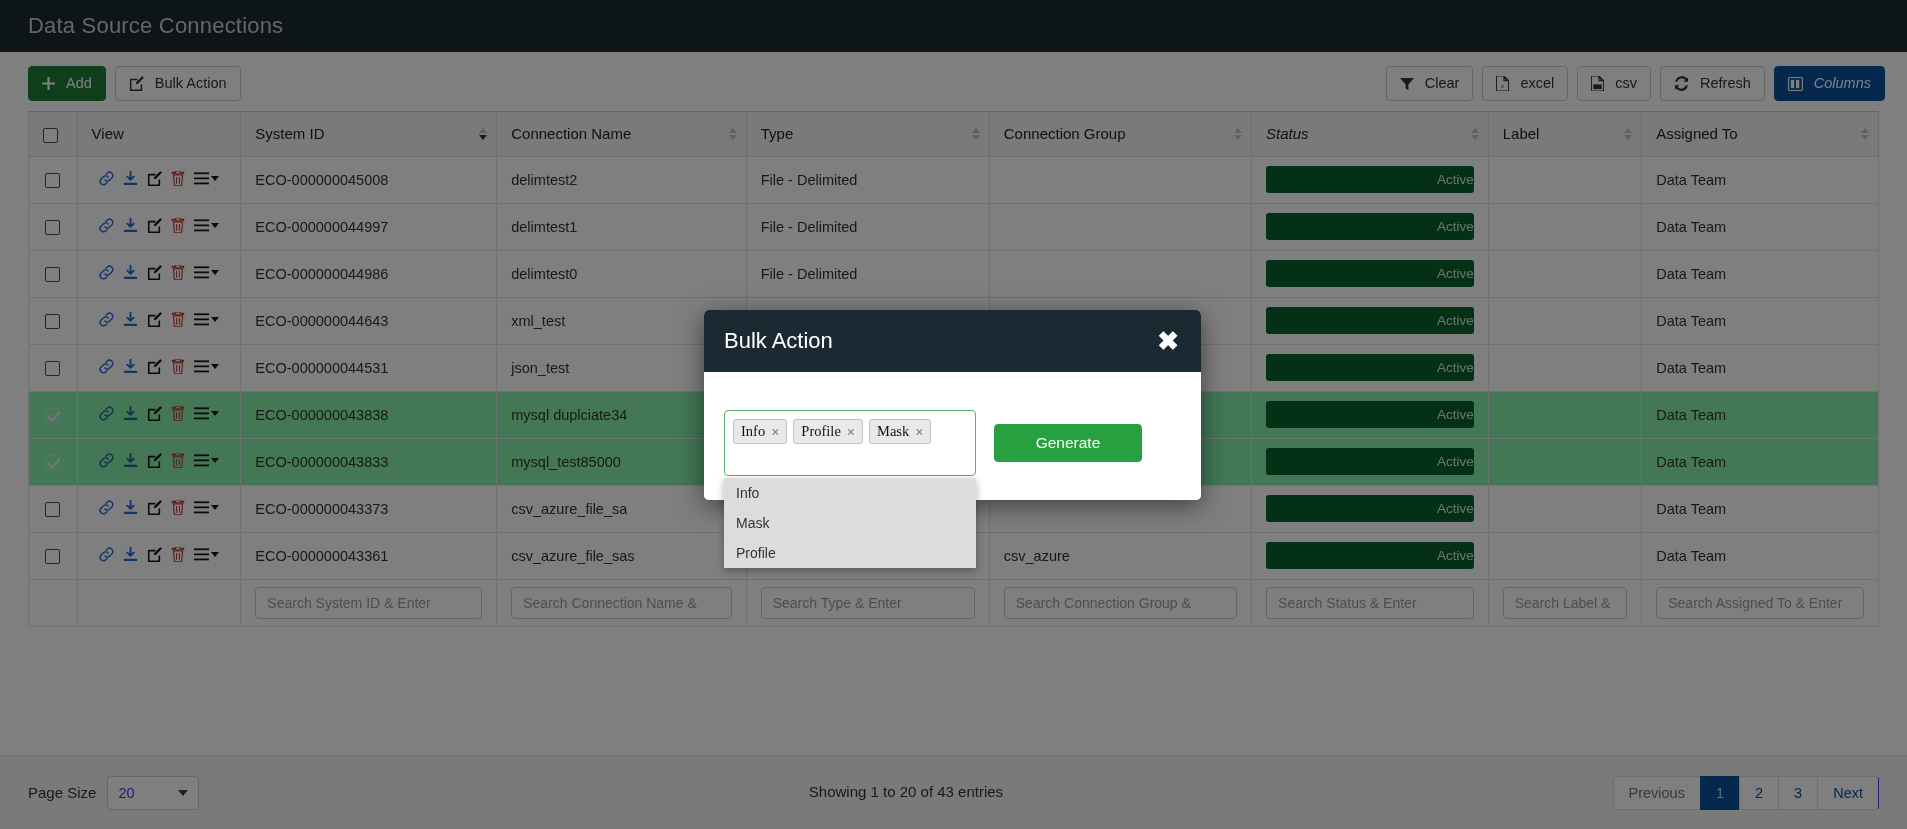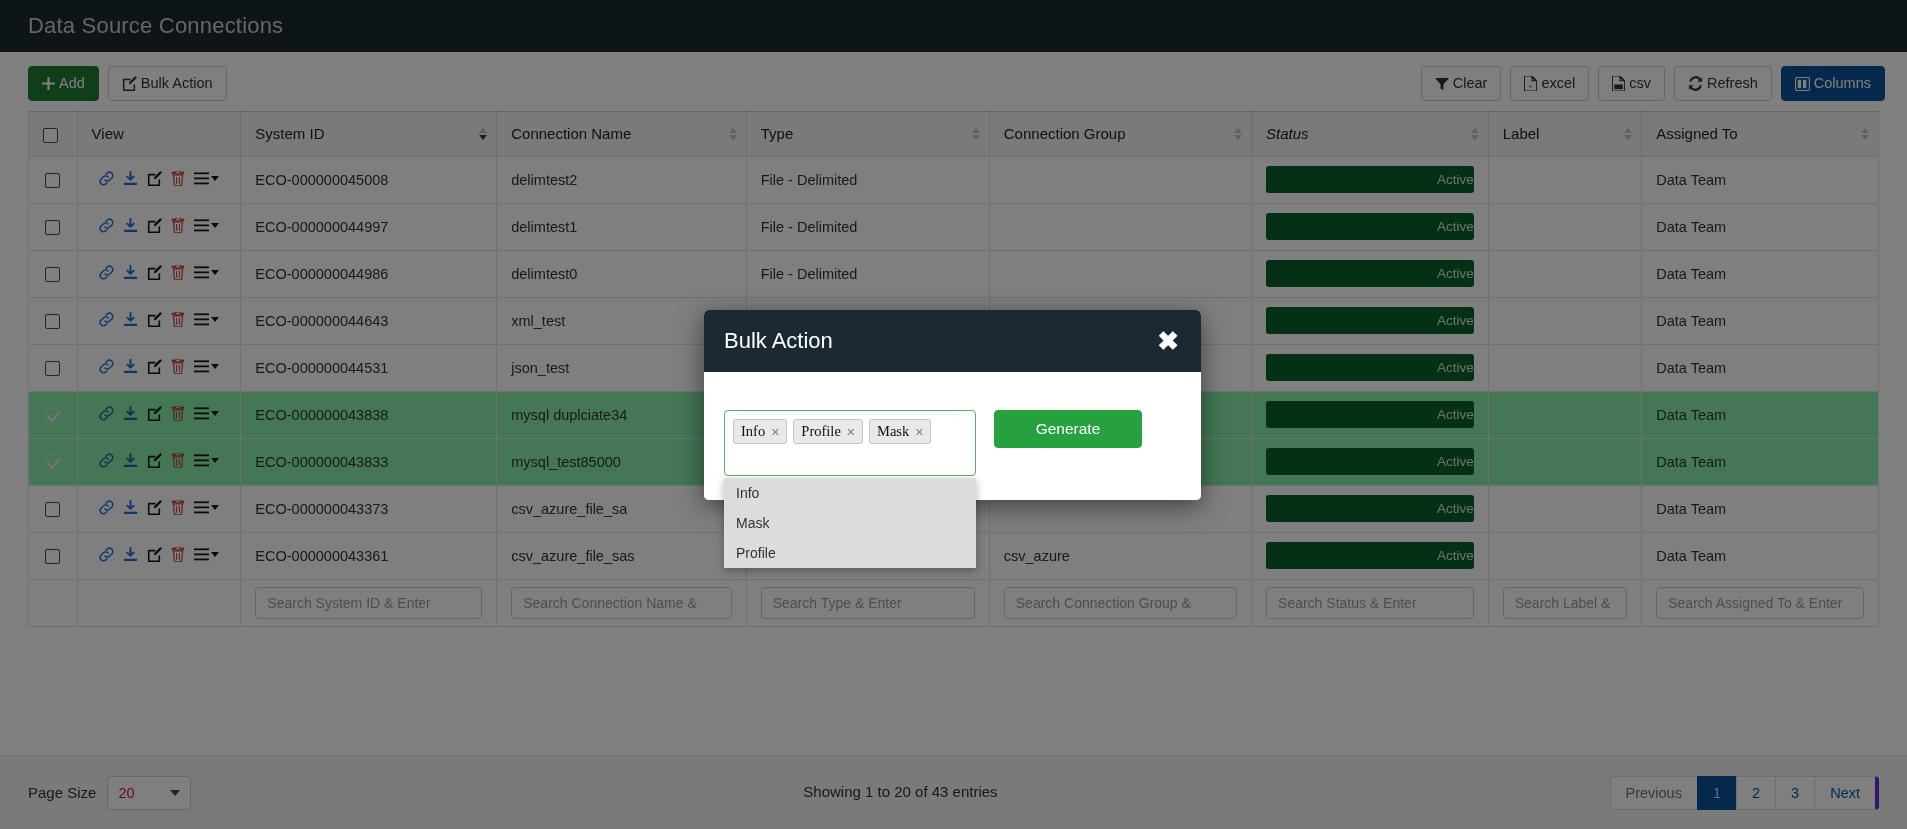--- a/index.html
+++ b/index.html
@@ -35,30 +35,30 @@
   
   .toolbar {
     flex: 0 0 auto;
     padding: 14px 22px 10px 28px;
     display: flex; align-items: center;
     background: #ffffff;
   }
   .toolbar-left { display: flex; gap: 9px; align-items: center; }
   .toolbar-right { margin-left: auto; display: flex; gap: 9px; align-items: center; }
   .btn {
-    display: inline-flex; align-items: center; gap: 4px;
+    display: inline-flex; align-items: center; gap: 11px;
     font-size: 14.5px; line-height: 1;
     padding: 9px 13px;
     border-radius: 4px;
     border: 1px solid #ccc;
     background: #fff; color: #333;
     cursor: pointer; white-space: nowrap;
   }
   .btn-add { background: #1e7e34; border-color: #1e7e34; color: #fff; font-weight: 400; }
-  .btn-primary { background: #09539b; border-color: #09539b; color: #fff; }
+  .btn-primary { background: #09539b; border-color: #09539b; color: #fff; font-style: italic; }
   .btn svg { display: block; }
   
   .table-wrap {
     flex: 1 1 auto;
     padding: 0 28px;
     overflow: hidden;
   }
   table.grid {
     width: 100%;
     border-collapse: collapse;
@@ -163,23 +163,23 @@
     flex: 0 0 auto;
     height: 74px;
     background: #f4f4f4;
     border-top: 1px solid #e0e0e0;
     display: flex; align-items: center;
     padding: 0 28px;
   }
   .page-size { display: flex; align-items: center; gap: 11px; }
   .page-size .lbl { font-size: 15px; color: #333; }
   .ps-select {
-    width: 84px; height: 34px;
+    width: 92px; height: 34px;
     border: 1px solid #ccc; border-radius: 4px;
-    background: #fff; color: #be185d;
+    background: #fff; color: #6d28d9;
     font-size: 14.5px; padding: 0 10px;
     display: flex; align-items: center;
     position: relative; cursor: pointer;
   }
   .ps-select .cv {
     position: absolute; right: 10px; top: 50%; transform: translateY(-50%);
     width:0;height:0;border-left:5px solid transparent;border-right:5px solid transparent;border-top:6px solid #444;
   }
   .showing {
     position: absolute; left: 0; right: 0; text-align: center;
@@ -188,21 +188,21 @@
   .footer-center-wrap { flex: 1 1 auto; position: relative; height: 20px; }
   .pager { margin-left: auto; display: flex; }
   .pager a {
     border: 1px solid #ddd; border-right: none;
     padding: 8px 15px;
     font-size: 14.5px; color: #09539b;
     background: #fff; text-decoration: none;
     cursor: pointer;
   }
   .pager a:first-child { border-radius: 4px 0 0 4px; color: #6c757d; }
-  .pager a:last-child  { border-right: 4px solid #6d28d9; border-radius: 0 4px 4px 0; }
+  .pager a:last-child  { border-right: 1px solid #6d28d9; border-radius: 0 4px 4px 0; }
   .pager a.active { background: #09539b; border-color: #09539b; color: #cfdcea; }
   
   .modal {
     position: absolute;
     left: 704px; top: 310px;
     width: 497px;
     z-index: 100;
     background: #fff;
     border-radius: 5px;
     box-shadow: 0 6px 26px rgba(0,0,0,.5);
@@ -225,21 +225,21 @@
     width: 100%; height: 38px;
     border: 1px solid #d5d5d5; border-radius: 4px;
     background: #fff; color: #4a4a4a; font-size: 15px;
     padding: 0 12px; display: flex; align-items: center;
     position: relative; cursor: pointer;
   }
   .form-select .cv {
     position: absolute; right: 12px; top: 50%; transform: translateY(-50%);
     width:0;height:0;border-left:5px solid transparent;border-right:5px solid transparent;border-top:6px solid #999;
   }
-  .row2 { display: flex; gap: 18px; margin-top: 20px; align-items: flex-start; }
+  .row2 { display: flex; gap: 18px; margin-top: 20px; align-items: center; }
   .tagbox {
     flex: 0 0 auto; width: 252px; min-height: 66px;
     border: 1px solid #59b06a; border-radius: 4px;
     background: #fff; padding: 8px 8px;
     display: flex; flex-wrap: wrap; gap: 6px;
     align-content: flex-start;
     position: relative;
   }
   .tag {
     display: inline-flex; align-items: center; gap: 6px;

